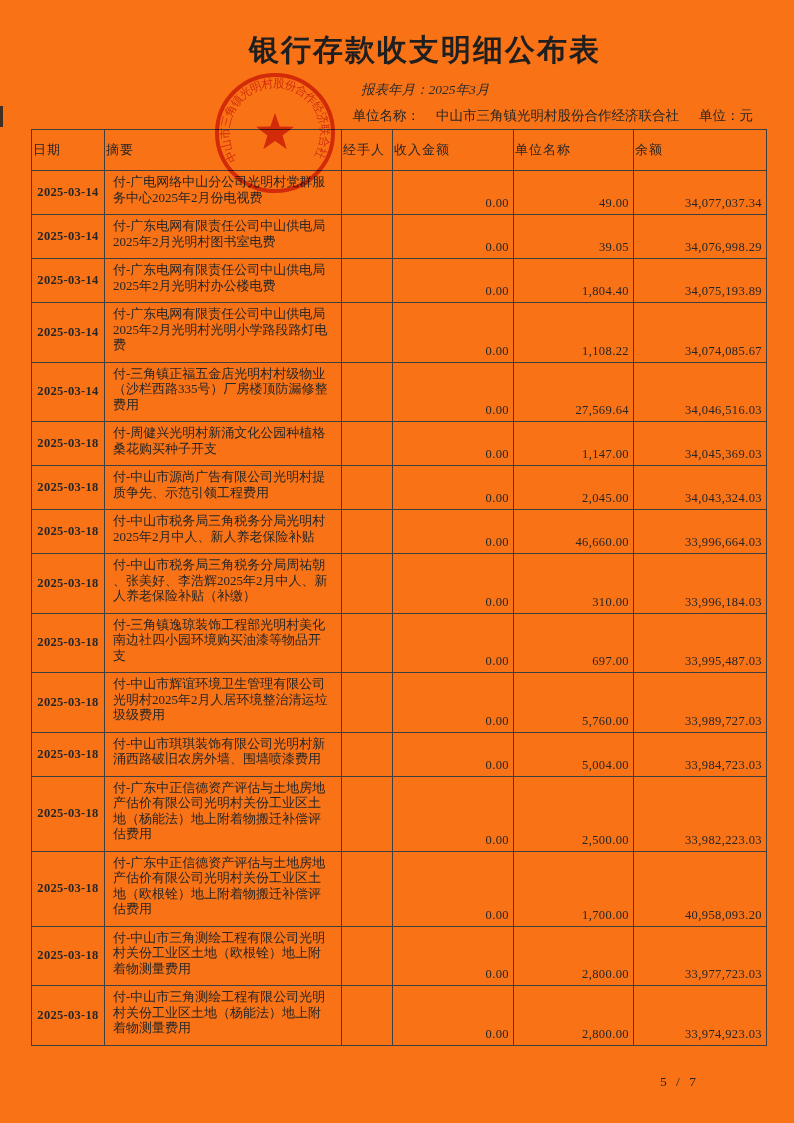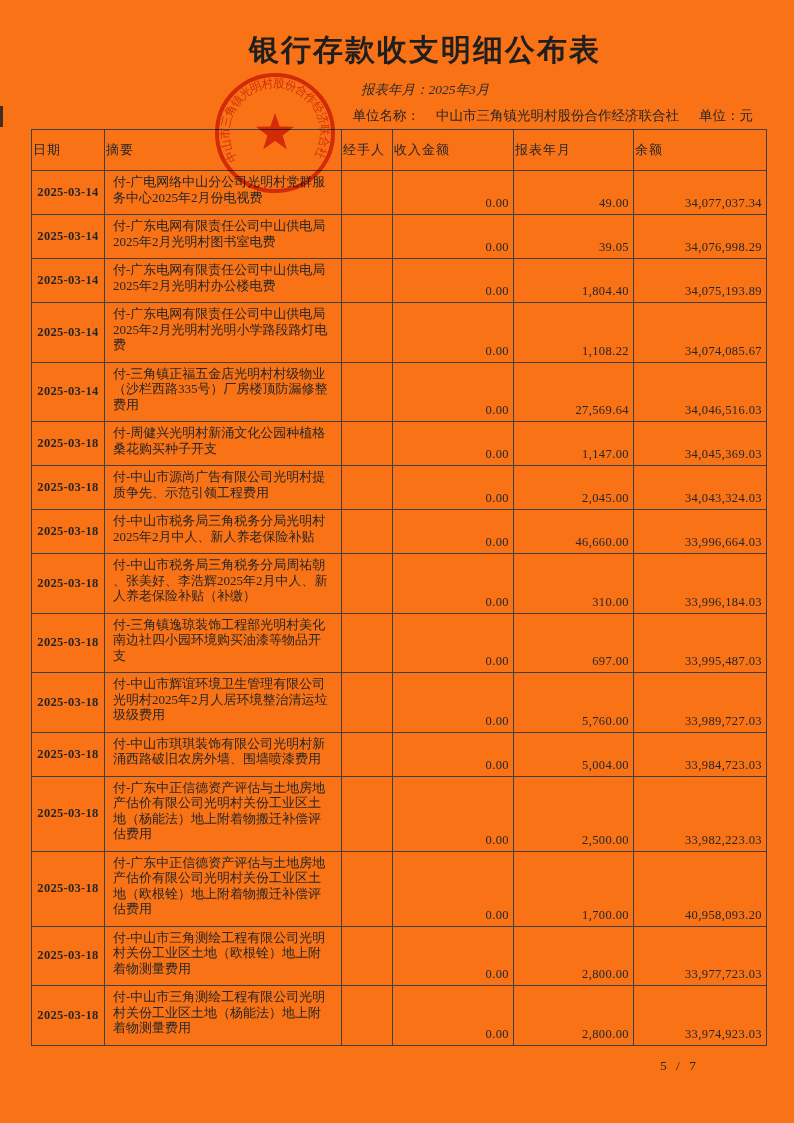--- a/index.html
+++ b/index.html
@@ -74,21 +74,21 @@
   td.c-handler{vertical-align:middle;}
   td.c-amount{
     text-align:right;
     vertical-align:bottom;
     padding:2px 4px 3px 2px;
     font-size:12.5px;
     letter-spacing:.4px;
     white-space:nowrap;
   }
   .footer{
-    margin:12px 95px 0 0;
+    margin:28px 95px 0 0;
     text-align:right;
     font-size:13.5px;
     letter-spacing:3px;
   }
   .seal{
     position:absolute;
     left:213px;top:71px;
     width:124px;height:124px;
     opacity:.82;
     mix-blend-mode:multiply;
@@ -130,21 +130,21 @@
       <col style="width:121px">
         <col style="width:120px">
         <col style="width:133px">
     </colgroup>
     <thead>
       <tr>
         <th>日期</th>
         <th>摘要</th>
         <th>经手人</th>
         <th>收入金额</th>
-        <th>报表年月</th>
+        <th>单位名称</th>
         <th>余额</th>
       </tr>
     </thead>
     <tbody>
   <tr>
     <td class="c-date">2025-03-14</td>
     <td class="c-summary">付-广电网络中山分公司光明村党群服务中心2025年2月份电视费</td>
     <td class="c-handler"></td>
     <td class="c-amount">0.00</td>
     <td class="c-amount">49.00</td>

